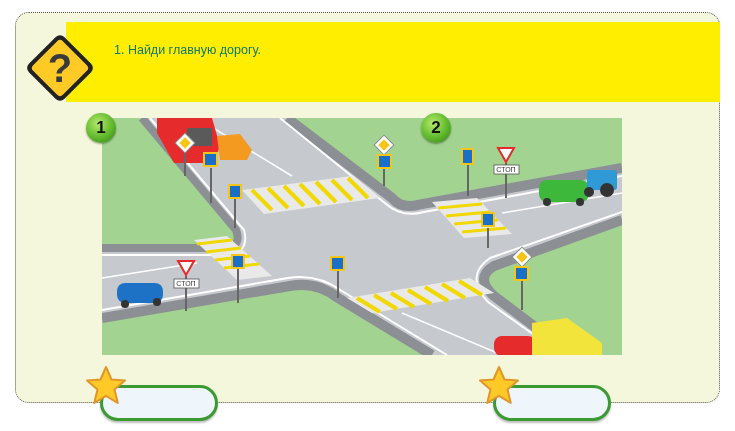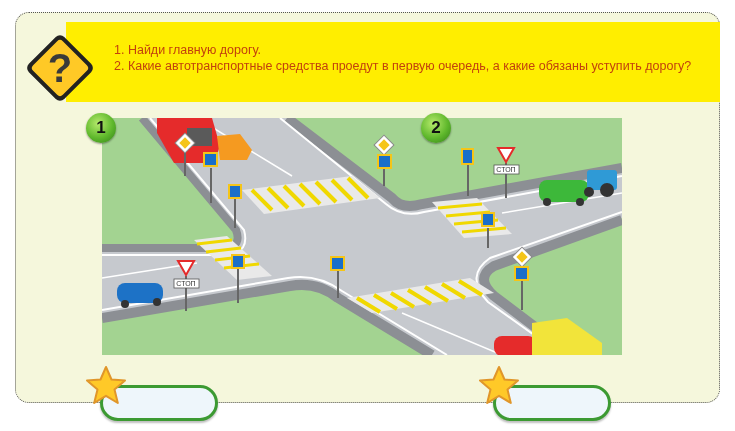--- a/index.html
+++ b/index.html
@@ -1,19 +1,19 @@
 <!DOCTYPE html>
 <html><head>
 <meta charset="utf-8">
 <style>
   html, body { margin:0; padding:0; }
   body { width:735px; height:431px; background:#ffffff; position:relative; overflow:hidden; font-family:"Liberation Sans", sans-serif; }
   .card { position:absolute; left:15px; top:12px; width:705px; height:391px; background:#f5f7dc; border:1.5px dotted #555; border-radius:14px; box-sizing:border-box; }
   .banner { position:absolute; left:66px; top:22px; width:654px; height:80px; background:#ffee00; }
-  .qtext { position:absolute; left:114px; top:42px; width:590px; font-size:12.5px; line-height:16px; color:#c2410c; }
+  .qtext { position:absolute; left:114px; top:42px; width:590px; font-size:12.5px; line-height:16px; color:#0f766e; }
   .qtext div { margin:0; }
   .qicon { position:absolute; left:22px; top:30px; width:76px; height:76px; }
   .picture { position:absolute; left:102px; top:118px; width:520px; height:237px; overflow:hidden; background:#c8cbd0; }
   .numbadge { position:absolute; width:30px; height:30px; border-radius:50%; background:radial-gradient(circle at 40% 35%, #b6ea6c 0%, #5fb82c 55%, #2f7d16 100%); box-shadow:0 1px 2px rgba(0,0,0,.4); color:#111; font-weight:bold; font-size:17px; text-align:center; line-height:30px; }
   .answer { position:absolute; width:118px; height:36px; background:#eef6fb; border:3px solid #3c9a32; border-radius:18px; box-sizing:border-box; box-shadow:0 2px 2px rgba(0,0,0,.25); }
   .star { position:absolute; width:44px; height:44px; }
 </style>
 </head>
 <body>
 
@@ -23,21 +23,20 @@
 <svg class="qicon" viewBox="0 0 76 76">
   <g transform="translate(38,38) rotate(45)">
     <rect x="-25" y="-25" width="50" height="50" rx="6" fill="#222"></rect>
     <rect x="-21" y="-21" width="42" height="42" rx="4" fill="#ffc926"></rect>
   </g>
   <text x="38" y="52" text-anchor="middle" font-family="Liberation Sans, sans-serif" font-weight="bold" font-size="40" fill="#3a3a3a">?</text>
 </svg>
 
 <div class="qtext">
   <div>1. Найди главную дорогу.</div>
-  <div>2. Какие автотранспортные средства проедут в первую очередь, а какие обязаны уступить дорогу?</div>
 </div>
 
 <div class="picture">
   <svg width="520" height="237" viewBox="0 0 520 237">
 
     <rect x="0" y="0" width="520" height="237" fill="#c6c9ce"></rect>
 
     <path d="M25 0 L25 0 L0 0 L0 200 L0 130 L120 130 Q135 130 132 118 L45 0 Z" fill="#a3d391"></path>
     <path d="M0 0 L40 0 L130 112 Q136 124 124 127 L0 127 Z" fill="#a3d391"></path>
 

